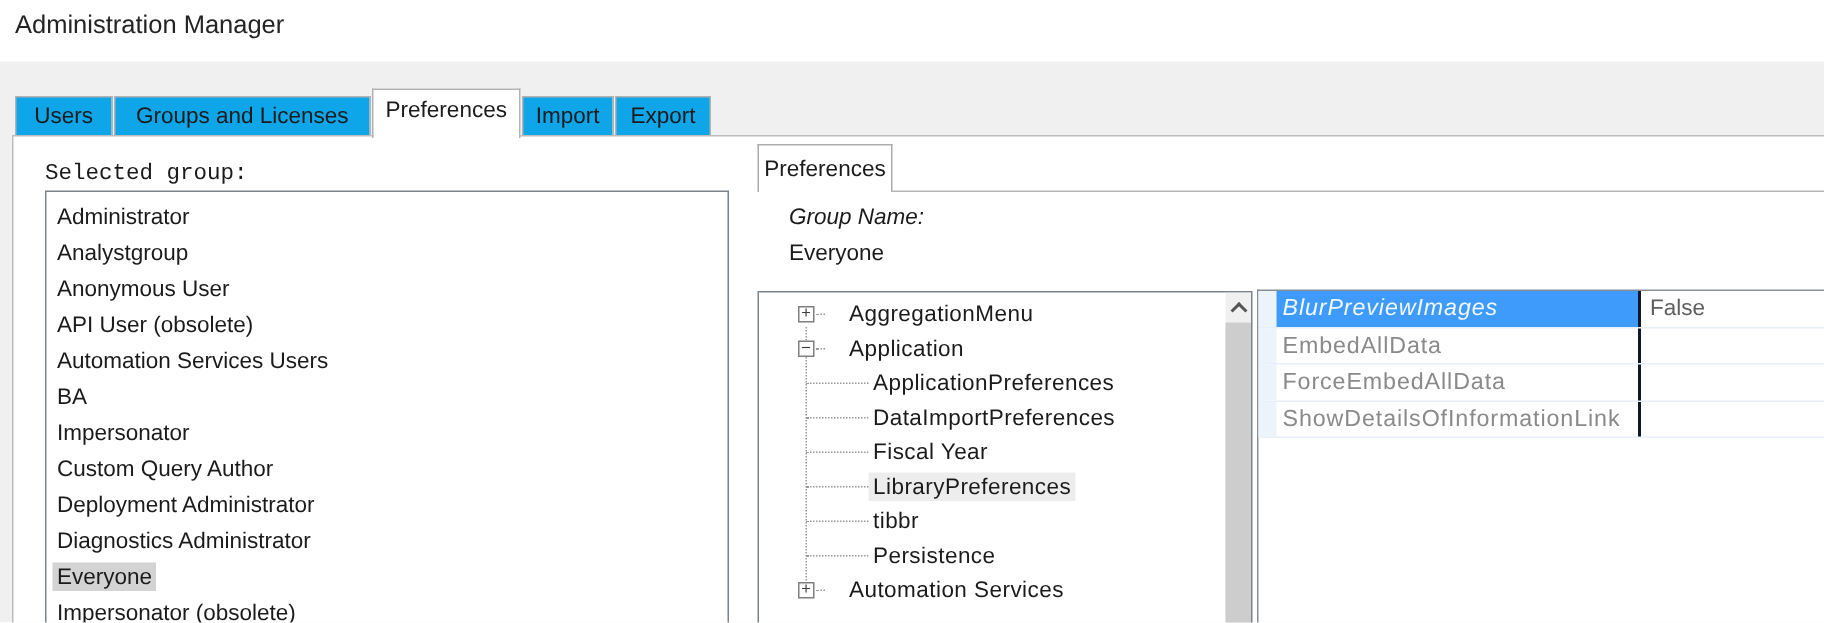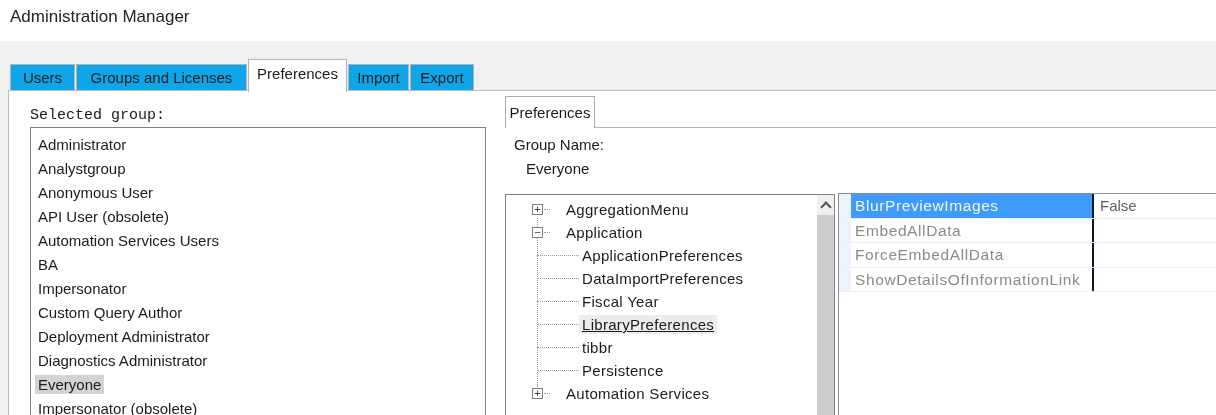--- a/index.html
+++ b/index.html
@@ -30,32 +30,32 @@
   .listbox{left:30px;top:127px;width:456px;height:300px;background:#fff;
            border:1px solid #7b838b;box-sizing:border-box;padding-top:5px;z-index:2;}
   .li{height:24px;line-height:24px;padding-left:4px;white-space:nowrap;}
   .li .txt{padding:1px 3px;}
   .li.sel .txt{background:#d3d3d3;}
 
   
   .subtab{left:505px;top:96px;width:90px;height:32px;background:#fff;z-index:3;
           border:1px solid #ababab;border-bottom:none;text-align:center;line-height:31px;box-sizing:border-box;}
   .subtab-line{left:505px;top:127px;width:711px;height:1px;background:#b5b5b5;z-index:2;}
-  .gn-label{left:514px;top:136px;z-index:2;}
+  .gn-label{left:526px;top:136px;z-index:2;font-style:italic;}
   .gn-value{left:526px;top:160px;z-index:2;}
 
   
   .tree{left:505px;top:194px;width:330px;height:226px;background:#fff;
         border:1px solid #7b838b;box-sizing:border-box;z-index:2;overflow:hidden;}
   .tree-rows{position:absolute;left:0;top:3px;right:17px;}
   .trow{position:relative;height:23px;line-height:23px;white-space:nowrap;letter-spacing:0.3px;}
   .trow .lbl{padding:1px 3px;}
   .trow.root .lbl{margin-left:57px;}
   .trow.child .lbl{margin-left:73px;}
-  .trow.sel .lbl{background:#ededed;text-decoration:underline;}
+  .trow.sel .lbl{background:#ededed;}
   .ebox{position:absolute;left:26px;top:6px;width:11px;height:11px;box-sizing:border-box;
         border:1px solid #7f7f7f;background:#fff;font-size:11px;line-height:8px;
         text-align:center;color:#3c3c3c;z-index:2;}
   .vguide{position:absolute;left:31px;top:20px;height:173px;width:0;
           border-left:1px dotted #9a9a9a;}
   .stub{position:absolute;top:11px;height:0;border-top:1px dotted #9a9a9a;}
   .trow.child .stub{left:31px;width:42px;}
   .trow.root .stub{left:38px;width:6px;}
 
   
@@ -65,21 +65,21 @@
         border-top:2px solid #555;border-left:2px solid #555;transform:rotate(45deg);}
   .sthumb{position:absolute;top:20px;bottom:0;left:0;right:0;background:#cdcdcd;}
 
   
   .grid{left:838px;top:193px;width:378px;height:227px;background:#fff;
         border-top:1px solid #878e96;border-left:1px solid #878e96;box-sizing:border-box;z-index:2;}
   .grow{display:flex;height:24.5px;box-sizing:border-box;border-bottom:1px solid #e7eff9;}
   .gut{width:12px;background:#ecf3fb;flex:none;}
   .gname{width:241px;flex:none;line-height:23px;padding-left:4px;box-sizing:border-box;
          overflow:hidden;white-space:nowrap;color:#8a8a8a;font-size:15.5px;letter-spacing:0.6px;}
-  .grow.sel .gname{background:#3e9bfc;color:#f0f7ff;}
+  .grow.sel .gname{background:#3e9bfc;color:#f0f7ff;font-style:italic;}
   .gval{flex:1;border-left:2px solid #0f172a;padding-left:6px;line-height:23px;
         color:#5f5f5f;white-space:nowrap;overflow:hidden;}
 </style>
 </head>
 <body>
 
 <div class="abs win-title">Administration Manager</div>
 
 <div class="abs band"></div>
 <div class="abs page"></div>

